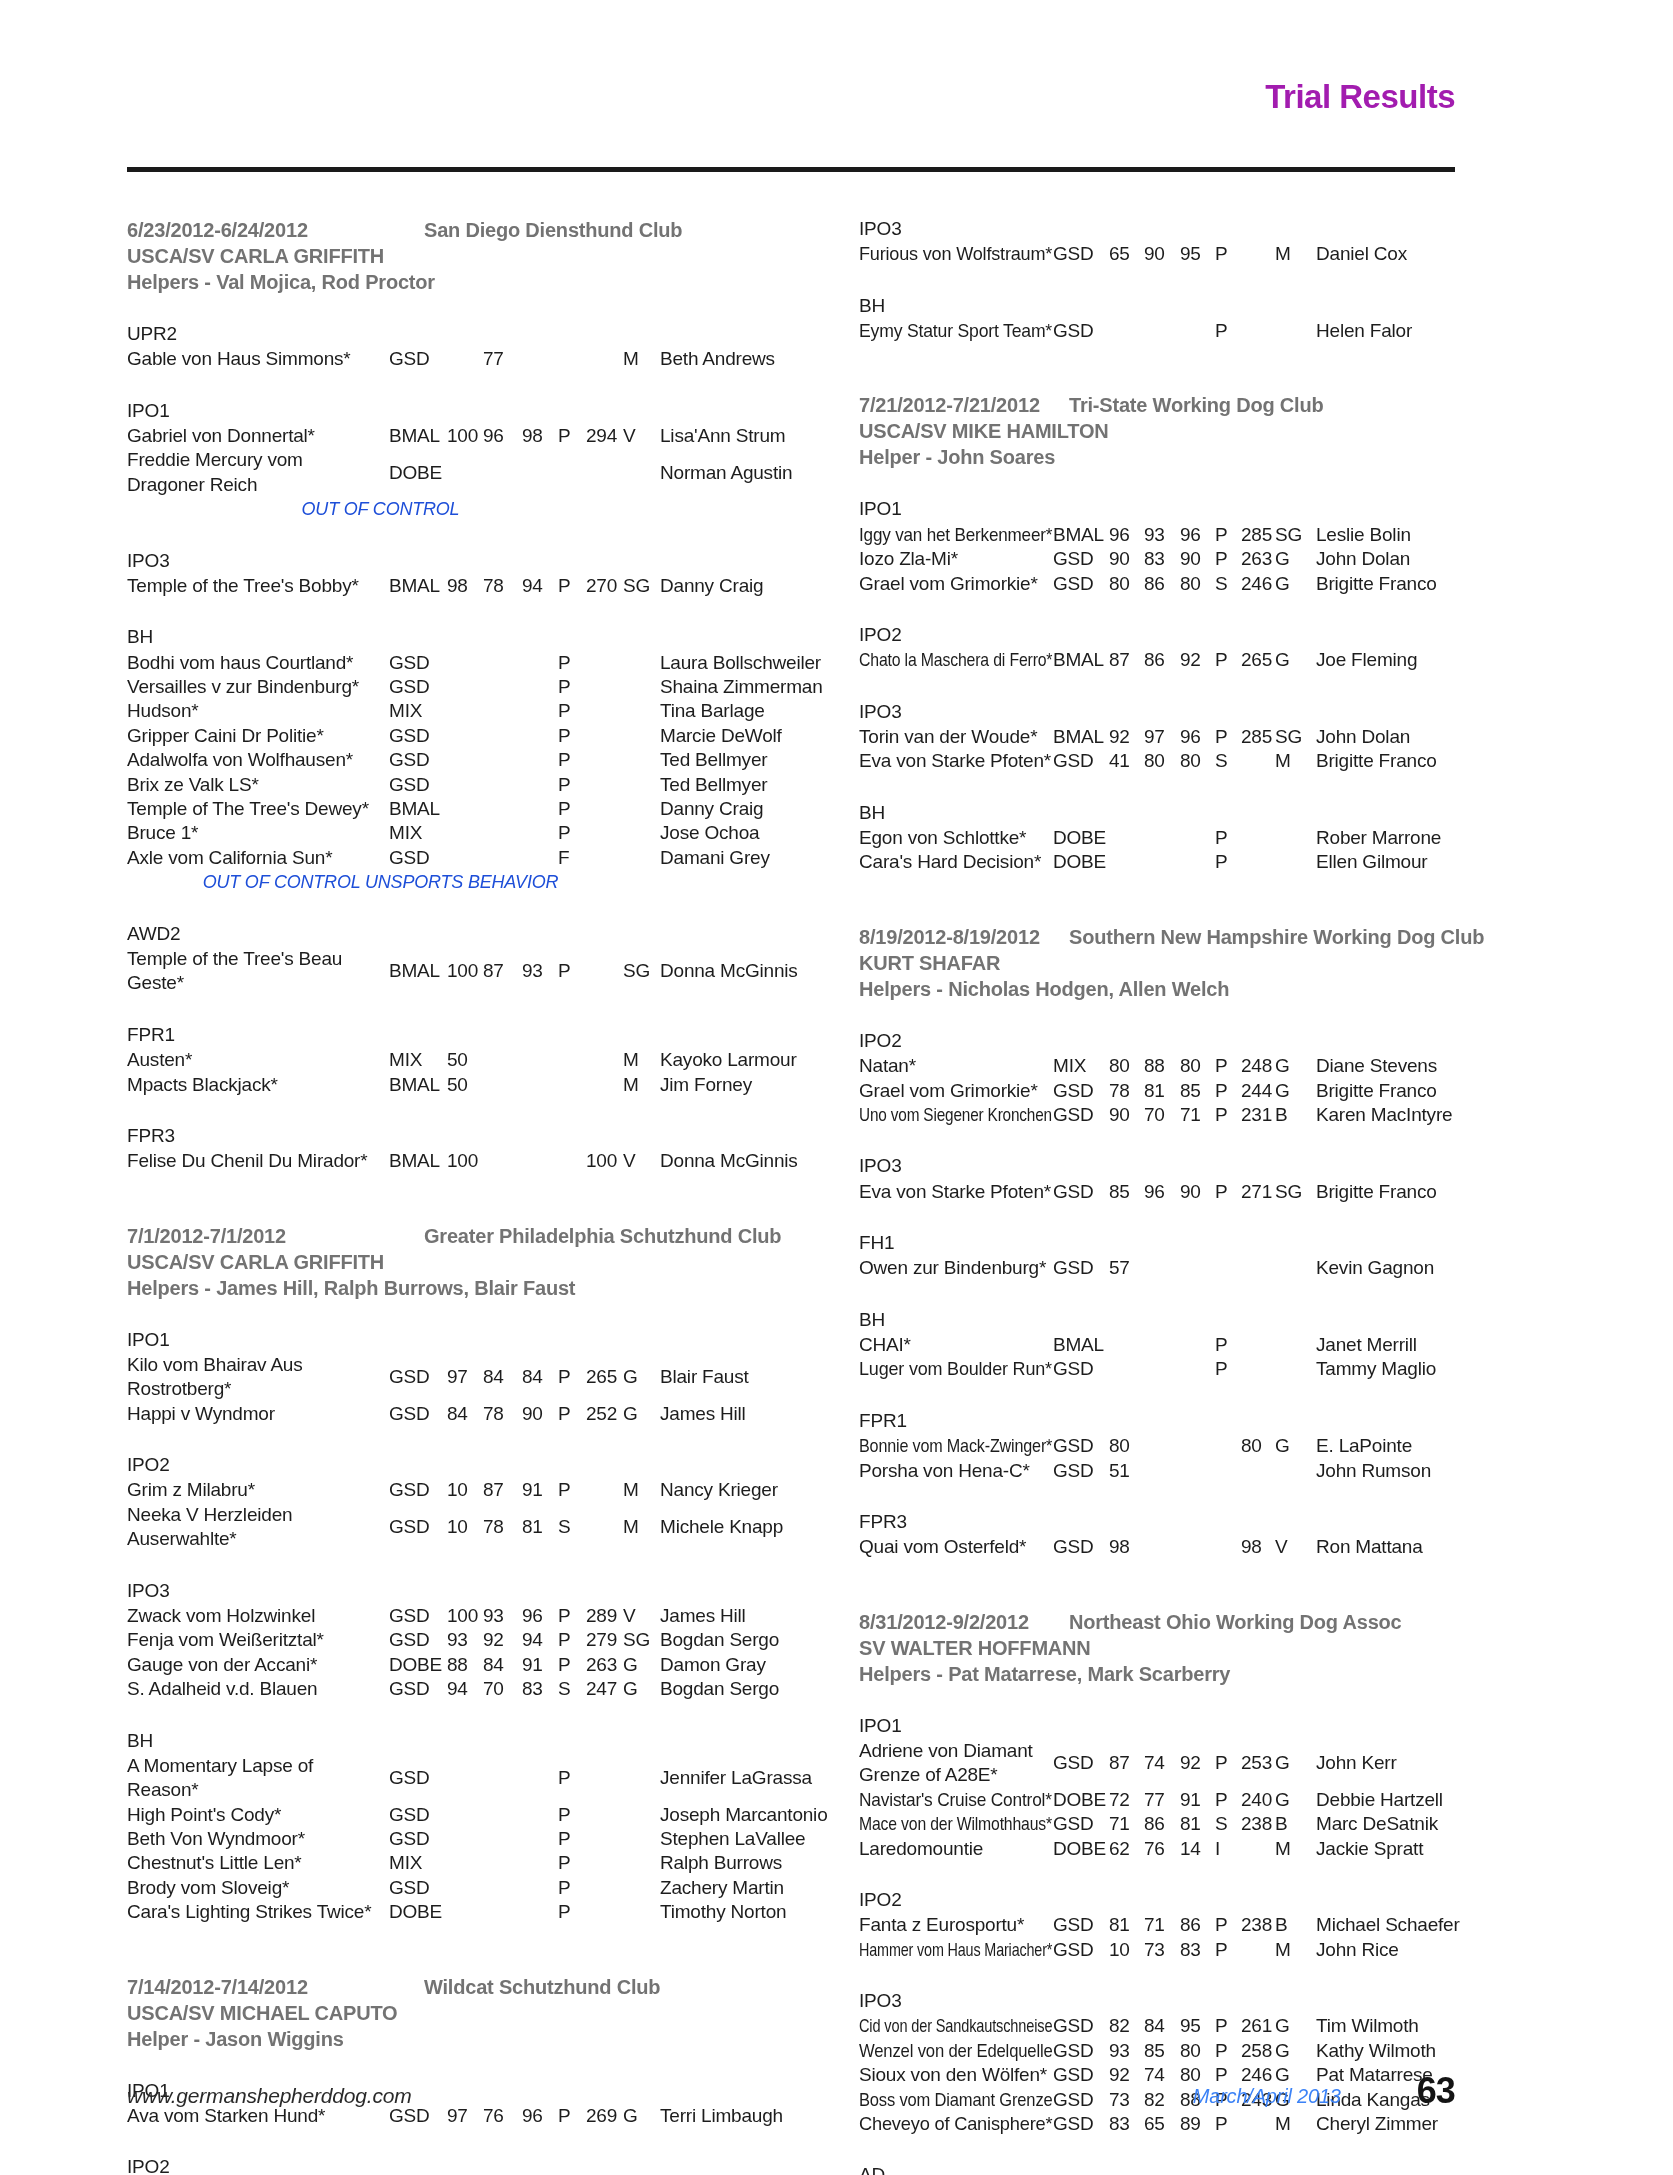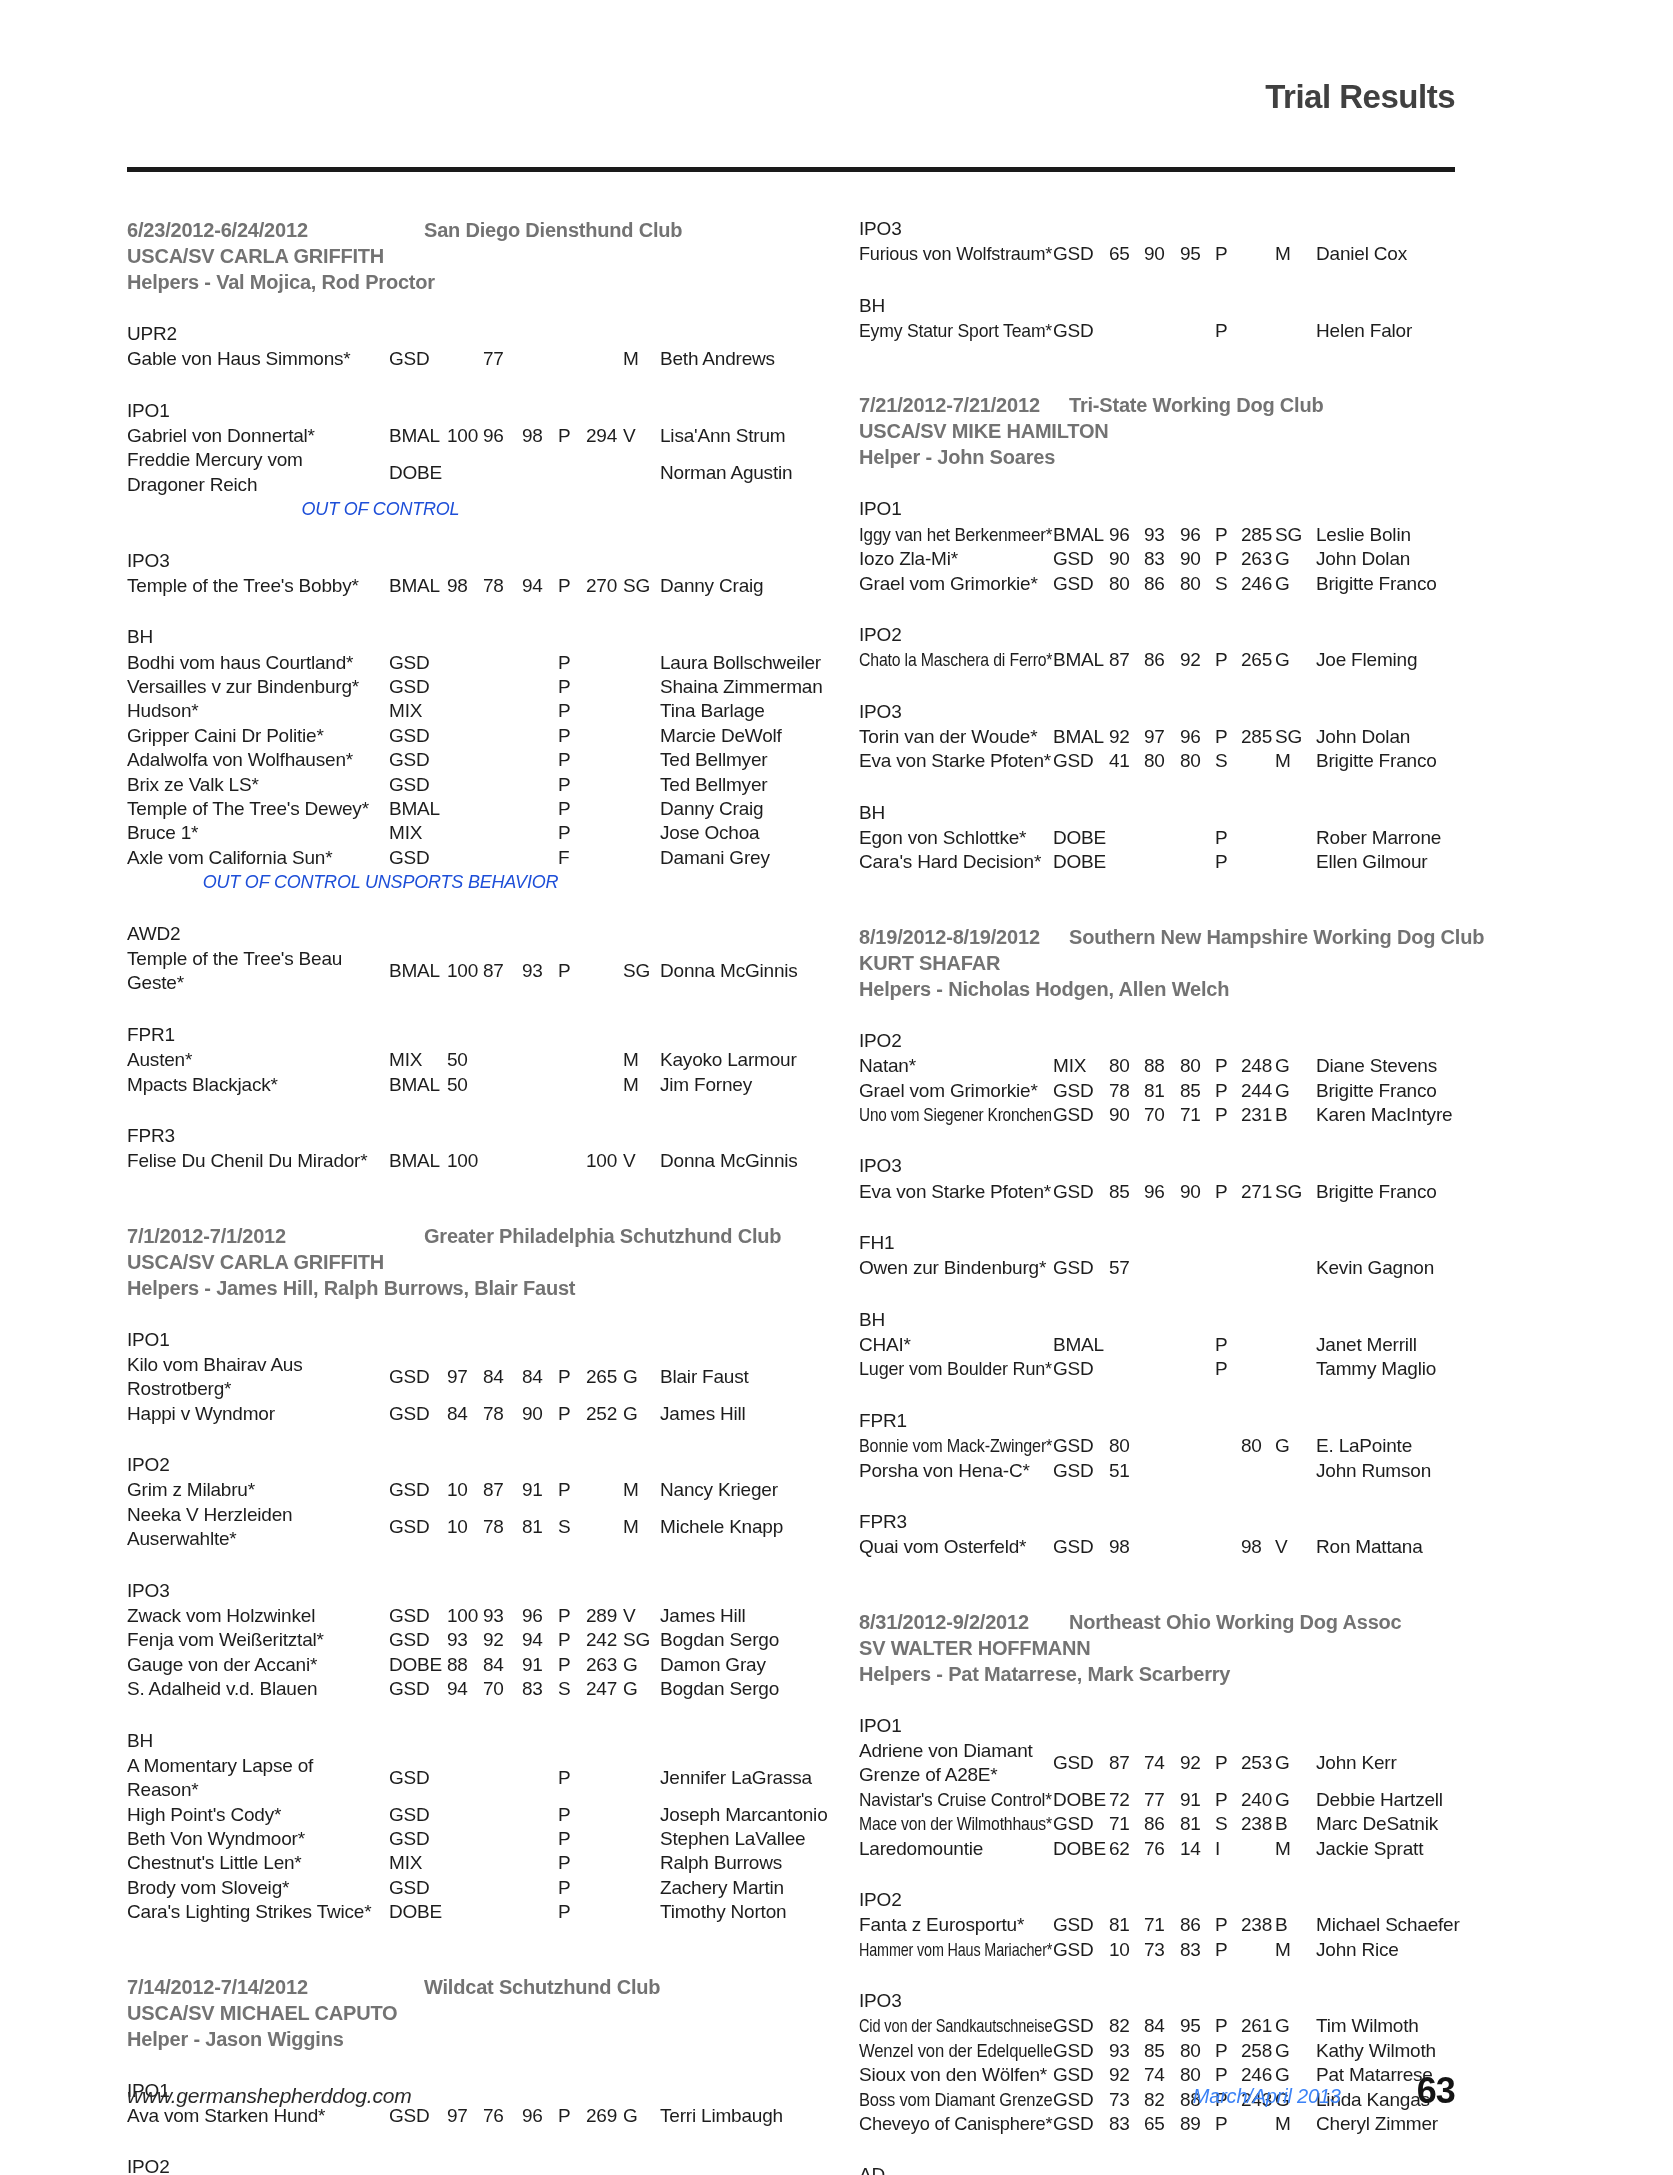--- a/index.html
+++ b/index.html
@@ -1,21 +1,21 @@
 <!DOCTYPE html>
 <html style="font-size:14.5px"><head>
 <meta charset="utf-8">
 <style>
   html,body{margin:0;padding:0;background:#9a9a9a;}
   .page{position:relative;width:1674px;height:2176px;background:#ffffff;
         font-family:"Liberation Sans",sans-serif;color:#1d1d1d;overflow:hidden;
         letter-spacing:-0.2px;}
   
   .title{position:absolute;top:78px;right:219px;margin:0;font-size:33px;font-weight:bold;
-         color:#404040;letter-spacing:-0.5px;}
+         color:#a21caf;letter-spacing:-0.5px;}
   .rule{position:absolute;top:167px;left:127px;width:1328px;height:4.5px;background:#1a1a1a;}
   
   .cols{position:absolute;top:217px;left:127px;width:1328px;display:flex;}
   .col{display:block;}
   .col-l{width:660px;margin-right:72px;}
   .col-r{width:595px;}
   
   .trial{margin-bottom:49px;}
   .t-head{display:grid;}
   .col-l .t-head{grid-template-columns:297px 1fr;}
@@ -338,21 +338,21 @@
               <span class="c-r">V</span>
               <span class="c-handler">James Hill</span>
             </div>
             <div class="row">
               <span class="c-name">Fenja vom Weißeritztal*</span>
               <span class="c-breed">GSD</span>
               <span class="c-s1">93</span>
               <span class="c-s2">92</span>
               <span class="c-s3">94</span>
               <span class="c-p">P</span>
-              <span class="c-tot">242</span>
+              <span class="c-tot">279</span>
               <span class="c-r">SG</span>
               <span class="c-handler">Bogdan Sergo</span>
             </div>
             <div class="row">
               <span class="c-name">Gauge von der Accani*</span>
               <span class="c-breed">DOBE</span>
               <span class="c-s1">88</span>
               <span class="c-s2">84</span>
               <span class="c-s3">91</span>
               <span class="c-p">P</span>

